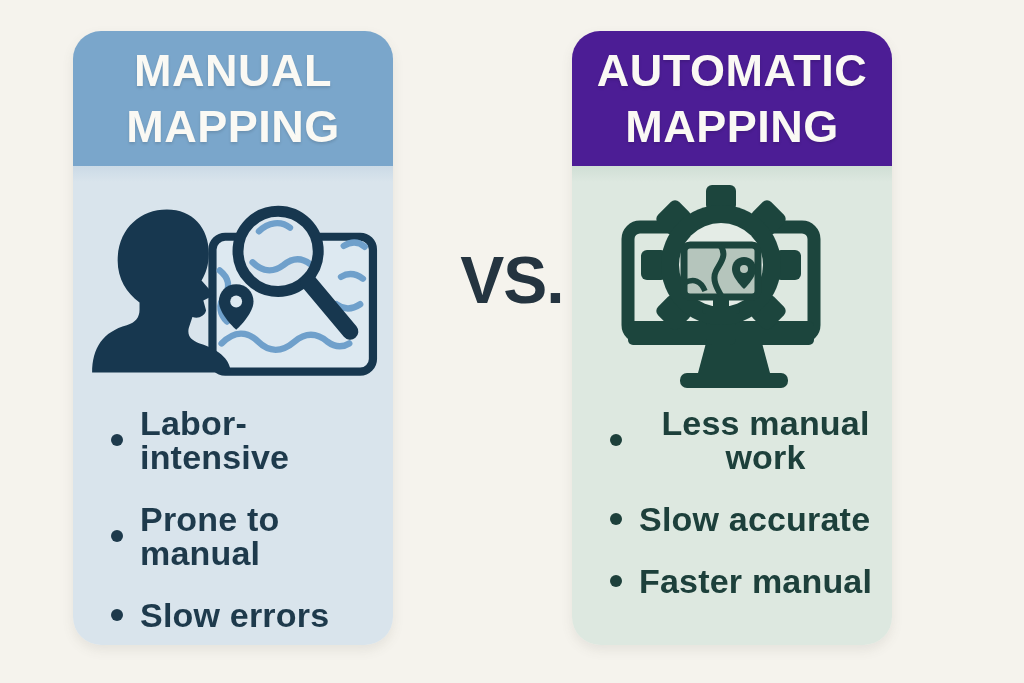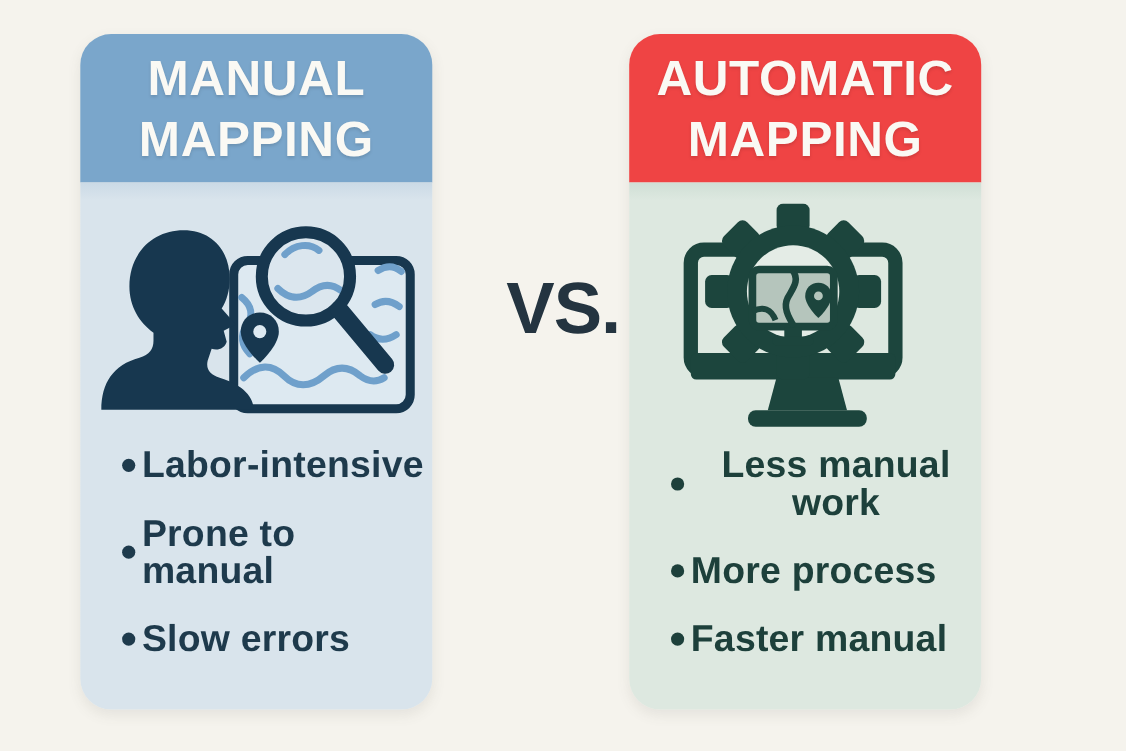--- a/index.html
+++ b/index.html
@@ -17,35 +17,35 @@
   }
   .panel.left{left:73px;}
   .panel.right{left:572px;}
   .panel-header{
     height:135px;border-radius:28px 28px 0 0;
     display:flex;flex-direction:column;align-items:center;justify-content:center;
     color:#faf9f4;font-weight:700;font-size:45px;line-height:56px;
     letter-spacing:0.5px;text-shadow:0 2px 3px rgba(0,0,0,0.13);
   }
   .left .panel-header{background:#7aa6cb;}
-  .right .panel-header{background:#ef4444;}
+  .right .panel-header{background:#4c1d95;}
   .panel-body{
     height:479px;border-radius:0 0 28px 28px;
     padding-top:16px;box-sizing:border-box;
   }
   .left .panel-body{background:linear-gradient(180deg,#cbdae6 0,#d9e4ec 16px);}
   .right .panel-body{background:linear-gradient(180deg,#d0dfd5 0,#dde8e0 16px);}
   .icon-wrap{
     height:218px;display:flex;align-items:center;justify-content:center;
   }
   ul.bullets{
     list-style:none;margin:6px 0 0 0;padding:0 0 0 38px;
   }
   ul.bullets li{
-    display:flex;align-items:center;gap:6px;
+    display:flex;align-items:center;gap:17px;
     font-size:34px;font-weight:600;line-height:1;
     margin-bottom:28px;letter-spacing:0.2px;
   }
   .left ul.bullets li{color:#1e3a4c;}
   .right ul.bullets li{color:#1d403b;text-align:center;}
   .dot{width:12px;height:12px;border-radius:50%;flex:0 0 12px;}
   .left .dot{background:#1e3a4c;}
   .right .dot{background:#1d403b;}
   .vs{
     position:absolute;left:450px;top:242px;width:124px;
@@ -159,21 +159,21 @@
           <rect x="98" y="121" width="38" height="8" rx="4" fill="#1c453d"></rect>
         </svg>
       </div>
       <ul class="bullets">
         <li>
             <span class="dot"></span>
             <span>Less manual work</span>
           </li>
         <li>
             <span class="dot"></span>
-            <span>More process</span>
+            <span>Slow accurate</span>
           </li>
         <li>
             <span class="dot"></span>
             <span>Faster manual</span>
           </li>
       </ul>
     </div>
   </div>
 
 </div>

